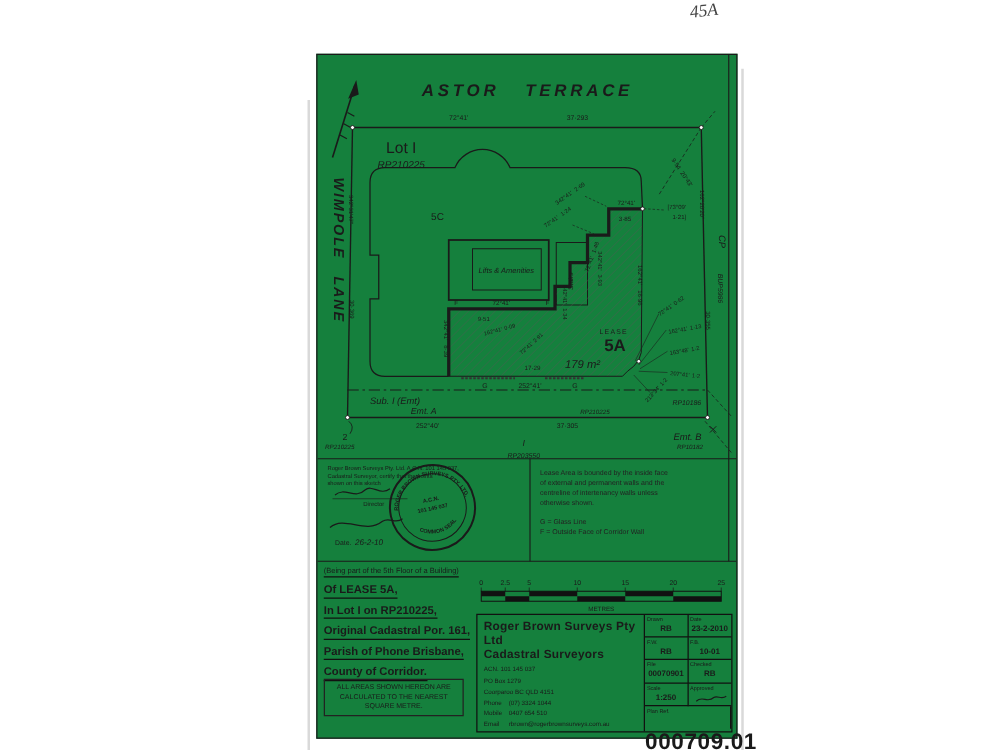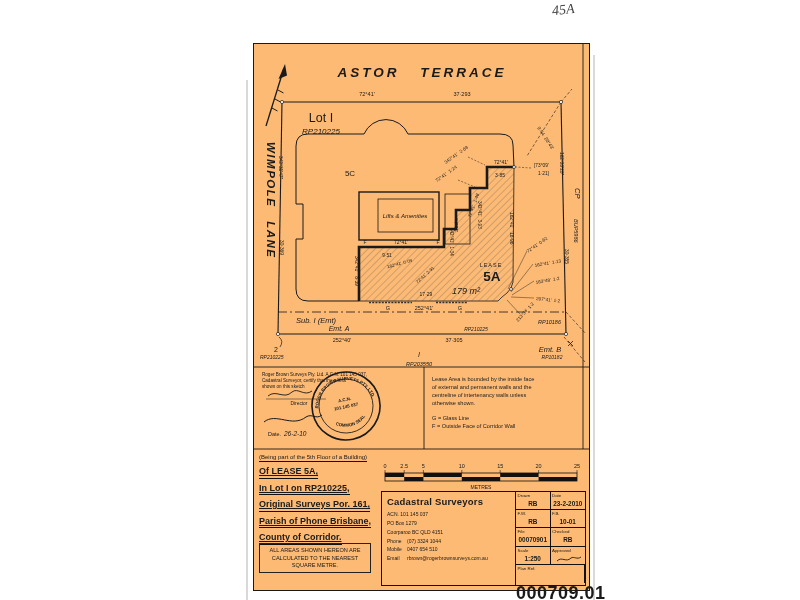--- a/index.html
+++ b/index.html
@@ -4,37 +4,37 @@
 <style>
   html,body{margin:0;padding:0;background:#fff;}
   .canvas{position:relative;width:800px;height:600px;background:#fff;overflow:hidden;
           font-family:"Liberation Sans",sans-serif;color:#1a1a1a;}
   .edge{position:absolute;background:#d9d9d9;}
   .edge-l{left:246px;top:80px;width:2px;height:520px;}
   .edge-r{left:593px;top:55px;width:2px;height:545px;}
   .anno{position:absolute;left:552px;top:2px;font-family:"Liberation Serif",serif;
         font-style:italic;font-size:14px;color:#444;transform:rotate(-6deg);}
   .sheet{position:absolute;left:253px;top:43px;width:335px;height:546px;
-         border:1.8px solid #1a1a1a;background:#fdba74;}
+         border:1.8px solid #1a1a1a;background:#15803d;}
   svg text{font-family:"Liberation Sans",sans-serif;fill:#1a1a1a;}
   .plan-svg{position:absolute;left:0;top:0;}
   .mid{text-anchor:middle;}
   .it{font-style:italic;}
   .b{font-weight:bold;}
   
   .noteblock{position:absolute;left:178px;top:331px;width:150px;font-size:5.6px;
              line-height:8px;color:#222;}
   .noteblock .gap{height:7px;}
   .titlesec{position:absolute;left:5px;top:407px;width:120px;}
   .titlesec .h{display:table;font-size:13.2px;font-weight:700;letter-spacing:1.6px;
                white-space:nowrap;border-bottom:1.6px solid #111;padding-bottom:2px;}
   .titlesec .sub{display:table;font-size:6px;border-bottom:0.8px solid #111;
                  margin-top:3px;padding-bottom:1px;white-space:nowrap;}
   .titlesec .ln{display:table;font-size:9px;font-weight:600;border-bottom:1px solid #111;
-                margin-top:4px;padding-bottom:1.5px;white-space:nowrap;text-decoration:underline;}
+                margin-top:4px;padding-bottom:1.5px;white-space:nowrap;}
   .scalebar{position:absolute;left:127px;top:417px;}
   .areasbox{position:absolute;left:5px;top:499px;width:110px;border:1.2px solid #222;
             text-align:center;font-size:5.6px;line-height:7.5px;padding:3px 0 2px 0;}
   .titleblock{position:absolute;left:127px;top:447px;width:205px;height:95px;
               border:1.6px solid #111;box-sizing:border-box;}
   .tb-left{position:absolute;left:0;top:0;width:134px;height:100%;
            border-right:1.2px solid #111;box-sizing:border-box;padding:4px 0 0 5px;}
   .tb-co{font-size:9.5px;font-weight:700;line-height:11px;letter-spacing:0.2px;}
   .tb-acn{font-size:5px;margin-top:4px;}
   .tb-line{font-size:5px;margin-top:3px;}
@@ -264,21 +264,21 @@
       <div>otherwise shown.</div>
       <div class="gap"></div>
       <div>G = Glass Line</div>
       <div>F  = Outside Face of Corridor Wall</div>
     </div>
 
     <div class="titlesec">
       <div class="sub">(Being part of the 5th Floor of a Building)</div>
       <div class="ln">Of LEASE 5A,</div>
       <div class="ln">In Lot I on RP210225,</div>
-      <div class="ln">Original Surveys Por. 161,</div>
+      <div class="ln">Original Cadastral Por. 161,</div>
       <div class="ln">Parish of Phone Brisbane,</div>
       <div class="ln">County of Corridor.</div>
     </div>
 
     <svg class="scalebar" width="202" height="32" viewBox="0 0 202 32">
       <g stroke="#1a1a1a" stroke-width="0.6">
         <line x1="4" y1="9" x2="4" y2="12"></line>
           <line x1="23.2" y1="9" x2="23.2" y2="12"></line>
         <line x1="42.4" y1="9" x2="42.4" y2="12"></line>
           <line x1="80.8" y1="9" x2="80.8" y2="12"></line>
@@ -306,20 +306,21 @@
     </svg>
 
     <div class="areasbox">
       <div>ALL AREAS SHOWN HEREON ARE</div>
       <div>CALCULATED TO THE NEAREST</div>
       <div>SQUARE METRE.</div>
     </div>
 
     <div class="titleblock">
       <div class="tb-left">
+        <div class="tb-co">Roger Brown Surveys Pty Ltd</div>
         <div class="tb-co">Cadastral Surveyors</div>
         <div class="tb-acn">ACN. 101 145 037</div>
         <div class="tb-line">PO Box 1279</div>
         <div class="tb-line">Coorparoo BC   QLD   4151</div>
         <div class="tb-row">
             <span class="tb-lbl">Phone</span>
             <span>(07) 3324 1044</span>
           </div>
         <div class="tb-row">
             <span class="tb-lbl">Mobile</span>

